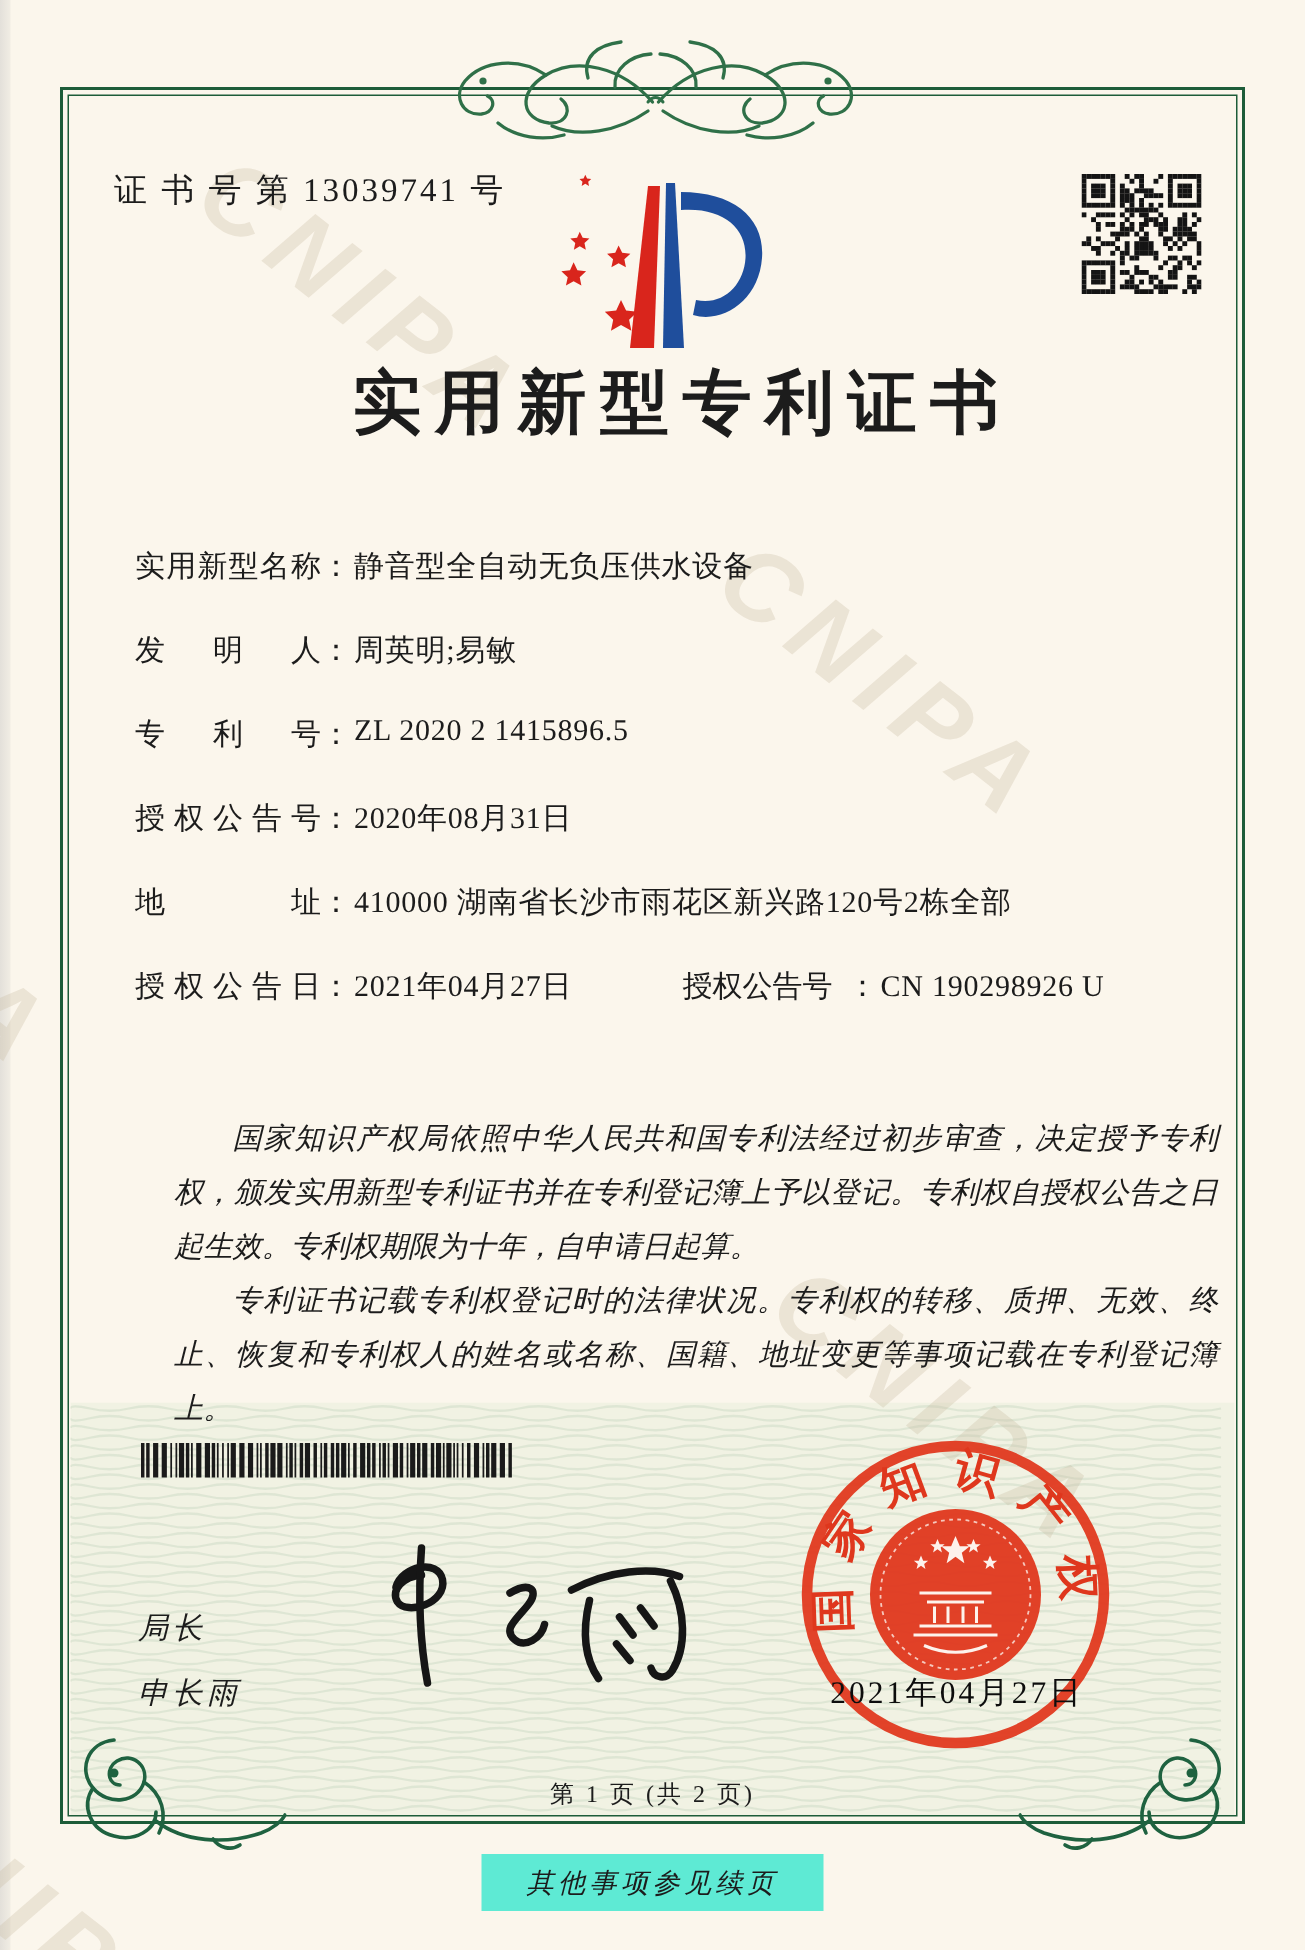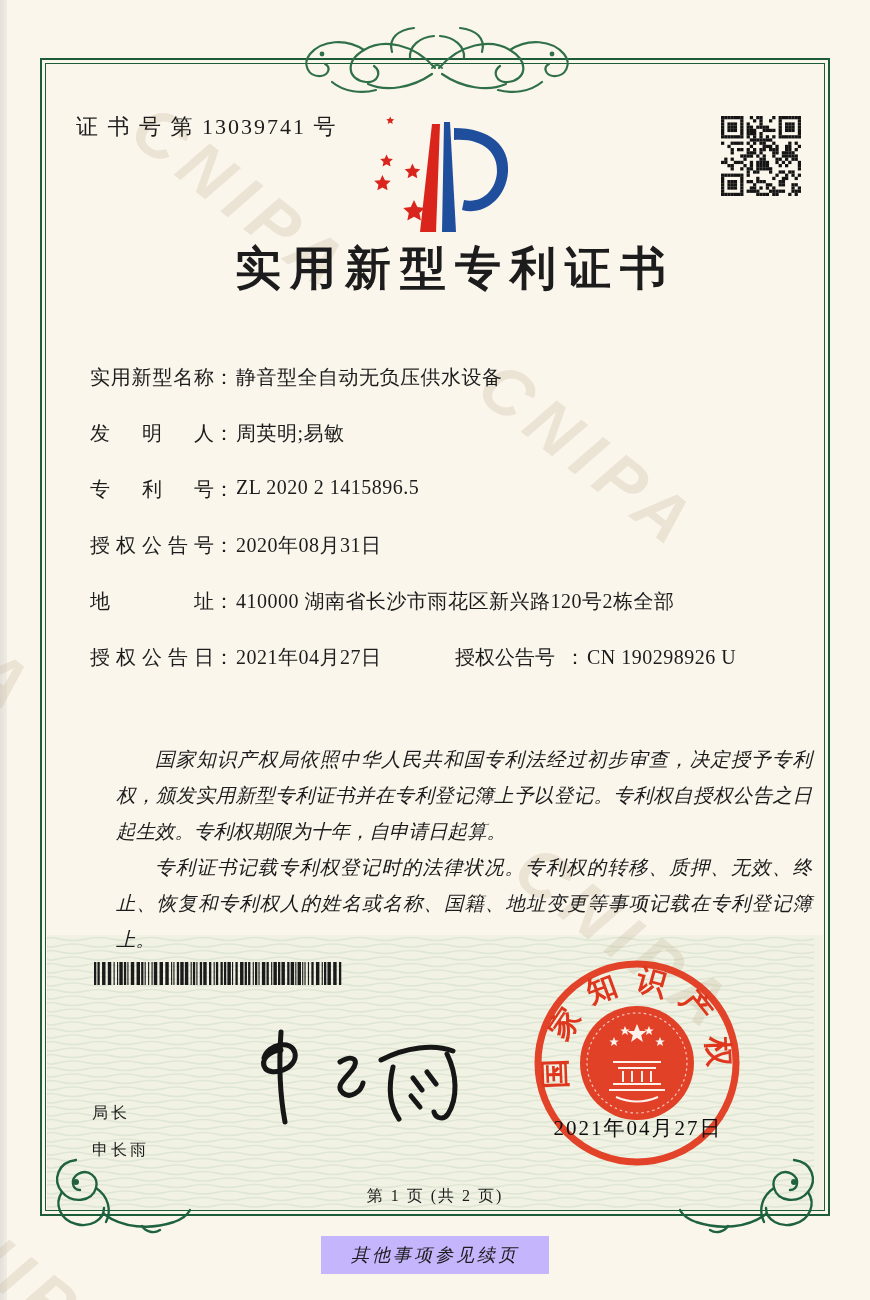--- a/index.html
+++ b/index.html
@@ -40,33 +40,33 @@
   .grant-second{position:absolute;left:365px;top:0;}
   .glabel{display:inline-block;width:110px;}
 
   
   .paras{position:absolute;left:88px;top:742px;width:696px;z-index:5;
          font-size:19.5px;line-height:36px;text-align:justify;font-style:italic;margin-left:28px;}
   .paras p{margin:0;text-indent:2em;}
 
   .barcode{position:absolute;left:94px;top:962px;z-index:5;}
 
-  .signer{position:absolute;left:92px;top:1103px;z-index:5;
-          font-family:"Liberation Sans","DejaVu Sans",sans-serif;font-size:16px;letter-spacing:3px;}
+  .signer{position:absolute;left:92px;top:1072px;z-index:5;
+          font-family:"Liberation Sans","DejaVu Sans",sans-serif;font-size:20px;letter-spacing:3px;font-style:italic;}
   .signer div{margin-bottom:16px;}
   .signature{position:absolute;left:236px;top:1026px;z-index:6;}
 
   .seal{position:absolute;left:530px;top:956px;z-index:6;}
   .seal-date{position:absolute;left:532px;top:1114px;width:212px;text-align:center;z-index:7;
              font-size:21px;letter-spacing:2px;color:#0d0d0d;}
 
   .page-no{position:absolute;left:0;top:1186px;width:100%;text-align:center;z-index:5;
            font-size:16px;letter-spacing:2px;}
   .note{position:absolute;left:50%;top:1236px;transform:translateX(-50%);z-index:5;
-        background:#c4b5fd;padding:7px 30px;font-size:18px;font-style:italic;letter-spacing:3px;
+        background:#5eead4;padding:7px 30px;font-size:18px;font-style:italic;letter-spacing:3px;
         white-space:nowrap;}
 </style>
 </head>
 <body>
 
 <div class="page">
 
   <div class="edge-strip"></div>
 
   <svg id="waves" class="wave-band" width="776" height="276">

